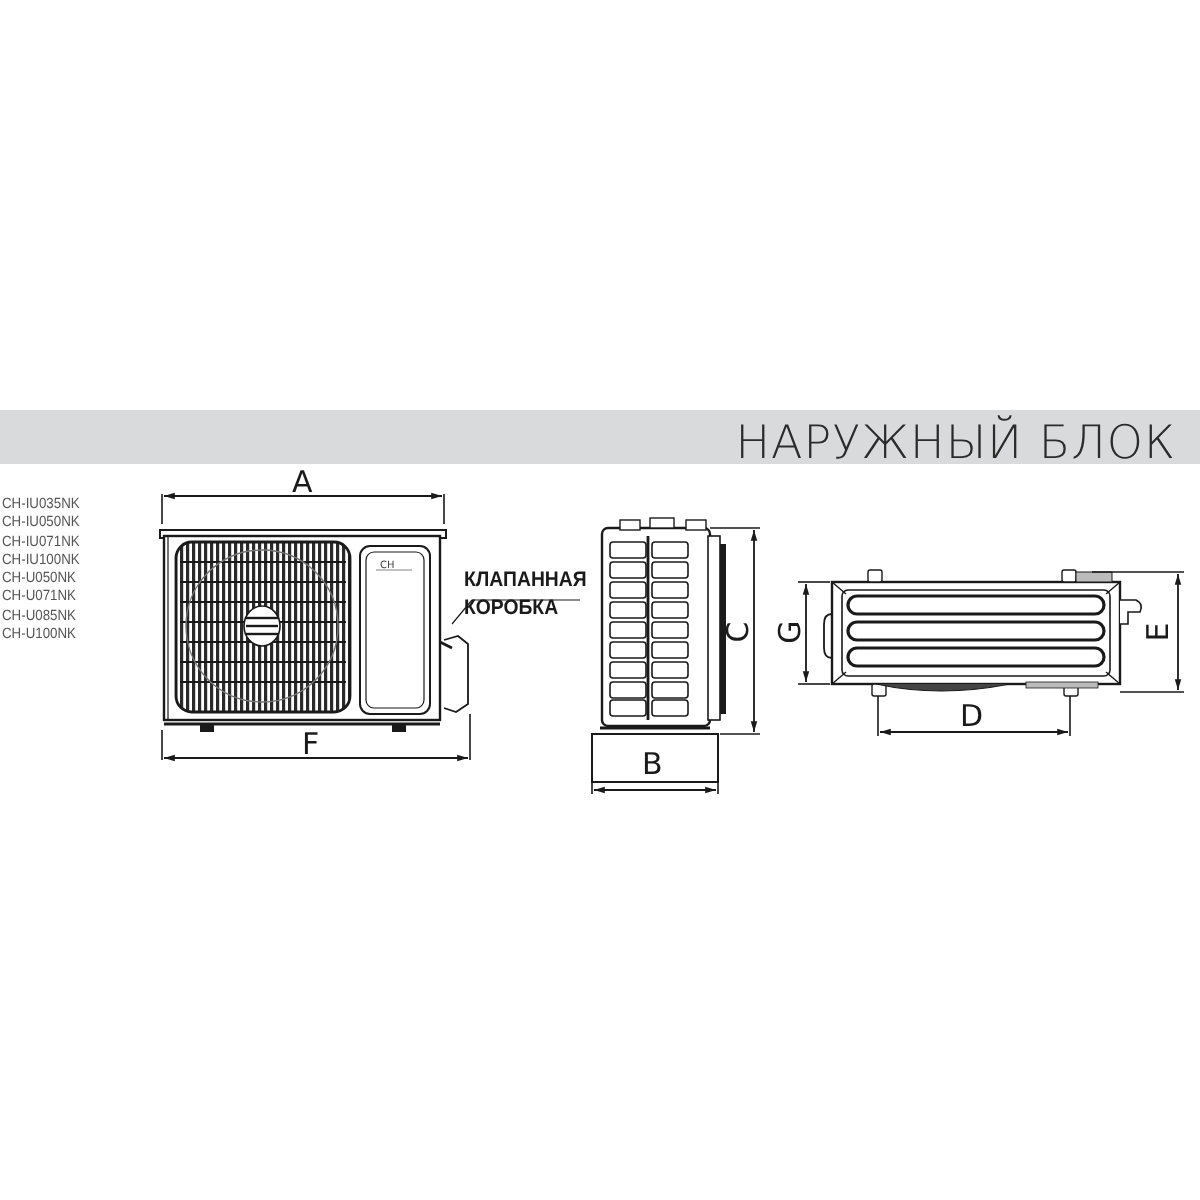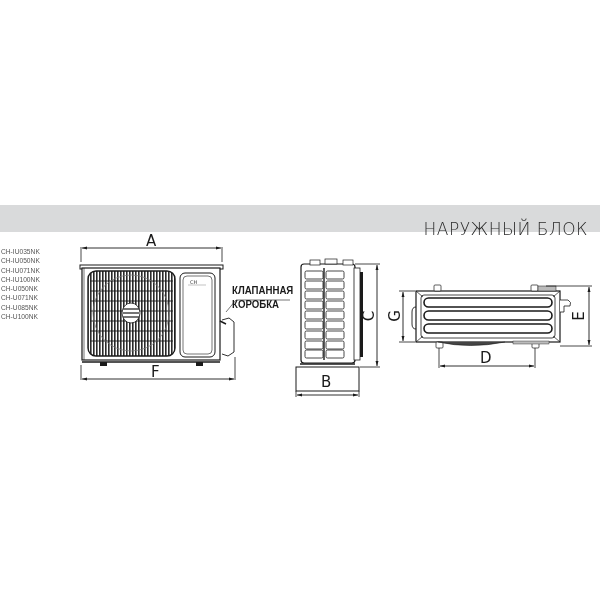--- a/index.html
+++ b/index.html
@@ -1,18 +1,18 @@
 <!DOCTYPE html>
 <html><head>
 <meta charset="utf-8">
 <style>
   html, body { margin: 0; padding: 0; background: #ffffff; }
   body { width: 600px; height: 600px; position: relative; overflow: hidden; font-family: "Liberation Sans", sans-serif; }
   .banner { position: absolute; left: 0; top: 205px; width: 600px; height: 27px; background: #d9dadb; }
-  .banner-title { position: absolute; right: 12px; top: 14px; font-family: "DejaVu Sans", sans-serif; font-size: 17px; letter-spacing: 0.5px; color: #2b2b2b; font-weight: 300; }
+  .banner-title { position: absolute; right: 12px; top: 4px; font-family: "DejaVu Sans", sans-serif; font-size: 23px; letter-spacing: 0.5px; color: #2b2b2b; font-weight: 300; }
   .models { position: absolute; left: 1px; top: 247px; font-family: "Liberation Sans", sans-serif; font-size: 7.4px; line-height: 9.3px; color: #555; transform: scaleX(0.9); transform-origin: left top; }
   .model { display: block; white-space: nowrap; }
   .label-box { position: absolute; left: 232px; top: 283px; font-family: "Liberation Sans", sans-serif; font-weight: bold; font-size: 10.5px; line-height: 14px; color: #1a1a1a; transform: scaleX(0.92); transform-origin: left top; }
   .label-line { display: block; }
   svg.drawing { position: absolute; left: 0; top: 0; }
   .dimtxt { font-family: "DejaVu Sans", sans-serif; font-size: 15px; fill: #1a1a1a; }
 </style>
 </head>
 <body>
 

